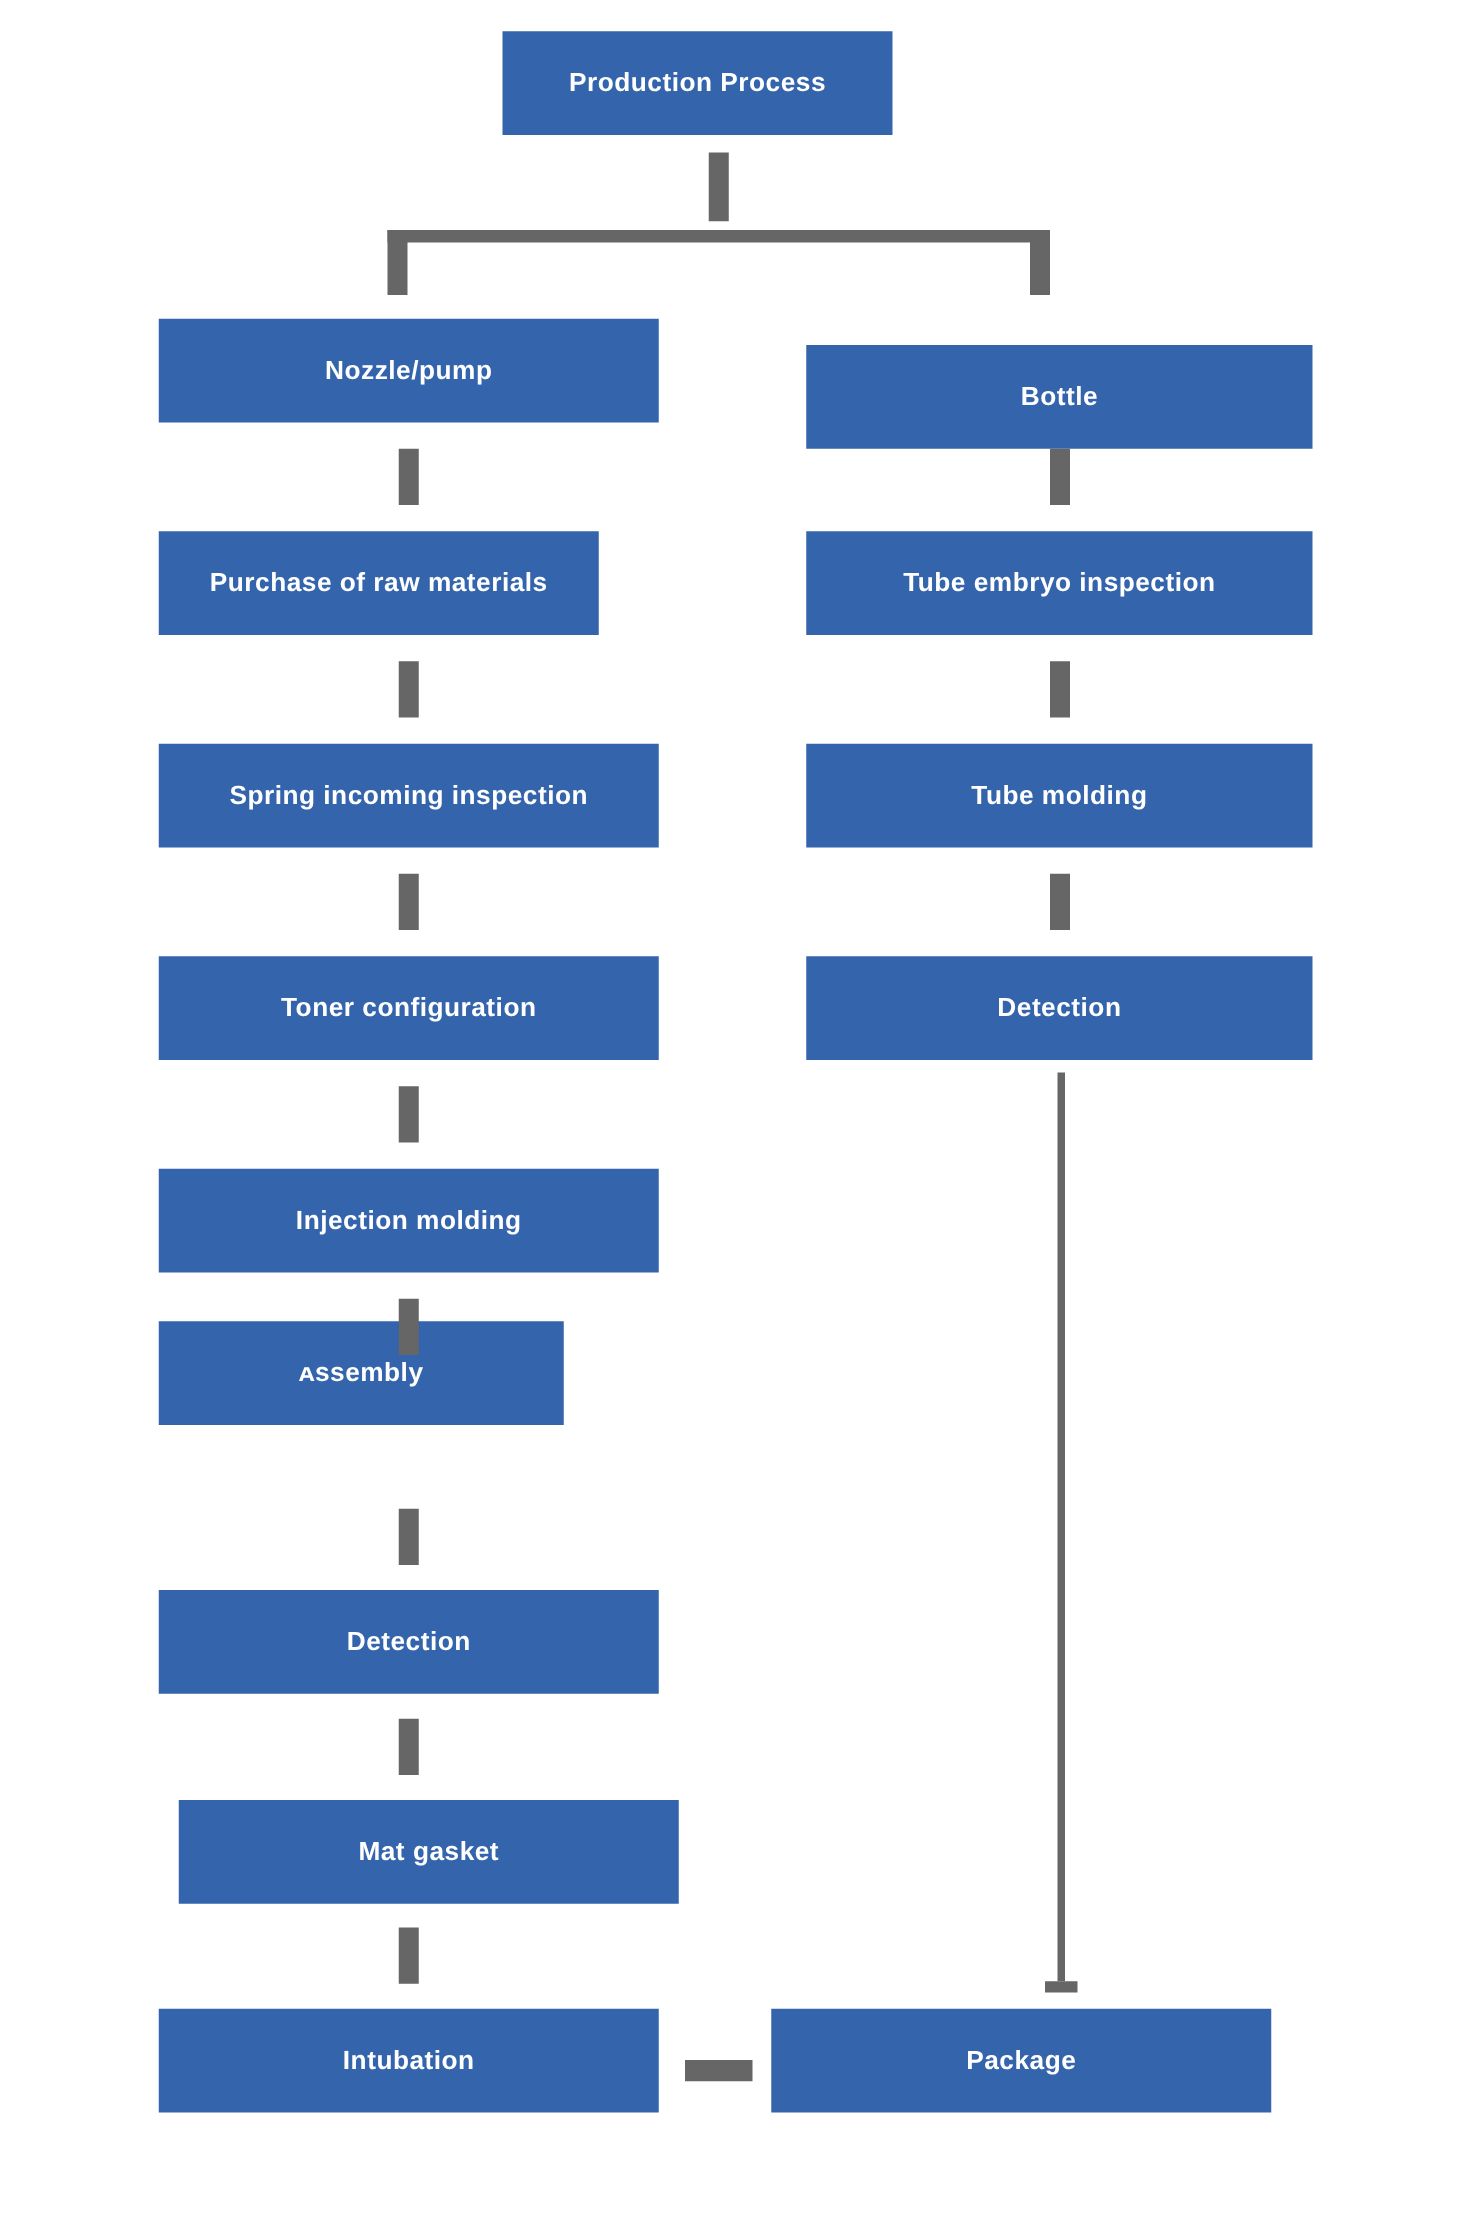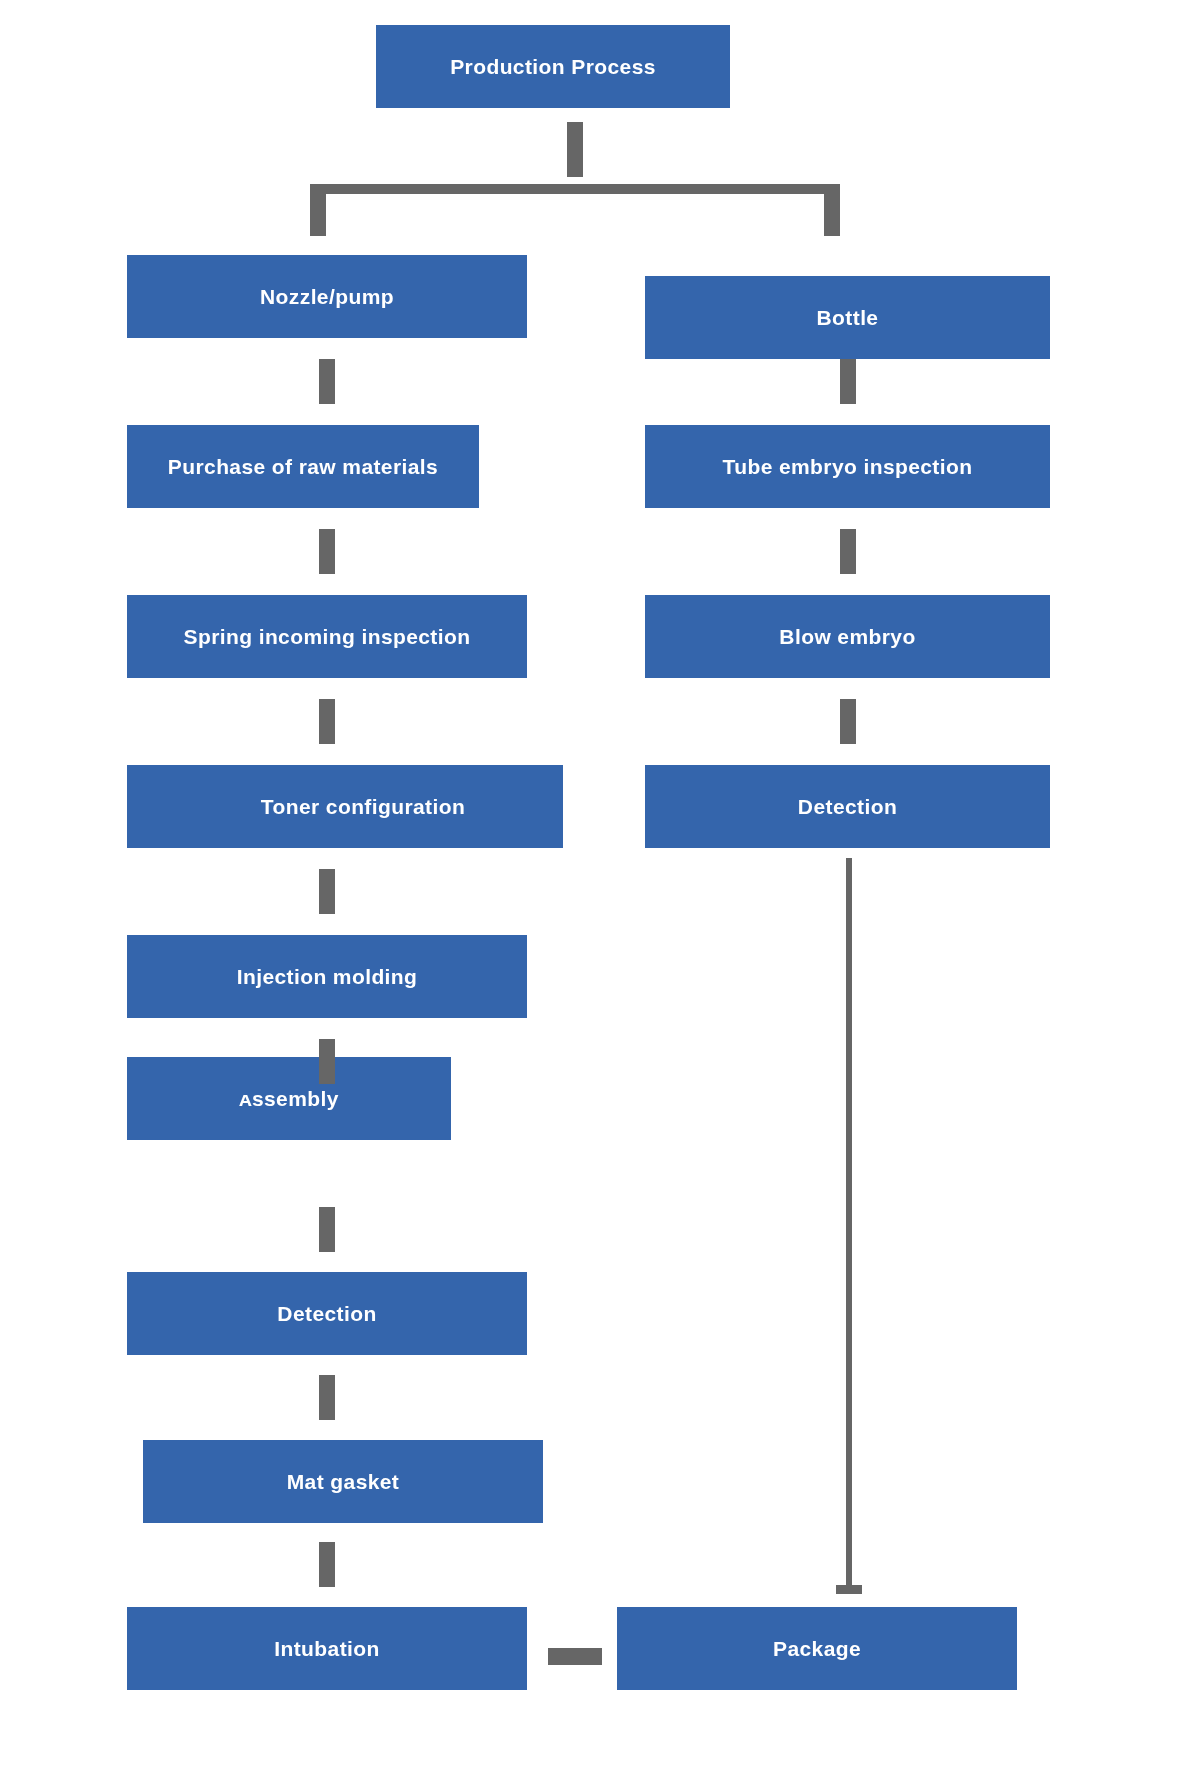--- a/index.html
+++ b/index.html
@@ -16,49 +16,49 @@
   .node{
     position:absolute;height:83px;background:var(--box);color:var(--txt);
     display:flex;align-items:center;justify-content:center;
     font-weight:bold;font-size:21px;letter-spacing:0.4px;text-align:center;
   }
   .conn{position:absolute;background:var(--conn);}
 </style>
 </head>
 <body>
 
-<div class="node" style="left:376px;top:25px;width:354px;">Production Process</div>
+<div class="node" style="left:402px;top:25px;width:312px;">Production Process</div>
 
 <div class="conn" style="left:567px;top:122px;width:16px;height:55px;"></div>
 <div class="conn" style="left:310px;top:184px;width:530px;height:10px;"></div>
 <div class="conn" style="left:310px;top:184px;width:16px;height:52px;"></div>
 <div class="conn" style="left:824px;top:184px;width:16px;height:52px;"></div>
 
 <div class="node" style="left:127px;top:255px;width:400px;">Nozzle/pump</div>
 <div class="node" style="left:127px;top:425px;width:352px;">Purchase of raw materials</div>
 <div class="node" style="left:127px;top:595px;width:400px;">Spring incoming inspection</div>
-<div class="node" style="left:127px;top:765px;width:400px;padding-left:36px;">Toner configuration</div>
+<div class="node" style="left:127px;top:765px;width:400px;">Toner configuration</div>
 <div class="node" style="left:127px;top:935px;width:400px;">Injection molding</div>
 <div class="node" style="left:127px;top:1057px;width:324px;">ᴀssembly</div>
 <div class="node" style="left:127px;top:1272px;width:400px;">Detection</div>
 <div class="node" style="left:127px;top:1440px;width:400px;margin-left:16px;">Mat gasket</div>
 <div class="node" style="left:127px;top:1607px;width:400px;">Intubation</div>
 
 <div class="conn" style="left:319px;top:359px;width:16px;height:45px;"></div>
 <div class="conn" style="left:319px;top:529px;width:16px;height:45px;"></div>
 <div class="conn" style="left:319px;top:699px;width:16px;height:45px;"></div>
 <div class="conn" style="left:319px;top:869px;width:16px;height:45px;"></div>
 <div class="conn" style="left:319px;top:1039px;width:16px;height:45px;"></div>
 <div class="conn" style="left:319px;top:1207px;width:16px;height:45px;"></div>
 <div class="conn" style="left:319px;top:1375px;width:16px;height:45px;"></div>
 <div class="conn" style="left:319px;top:1542px;width:16px;height:45px;"></div>
 
 <div class="node" style="left:645px;top:255px;width:405px;margin-top:21px;">Bottle</div>
 <div class="node" style="left:645px;top:425px;width:405px;">Tube embryo inspection</div>
-<div class="node" style="left:645px;top:595px;width:405px;">Blow embryo</div>
+<div class="node" style="left:645px;top:595px;width:405px;">Tube molding</div>
 <div class="node" style="left:645px;top:765px;width:405px;">Detection</div>
 
 <div class="conn" style="left:840px;top:359px;width:16px;height:45px;"></div>
 <div class="conn" style="left:840px;top:529px;width:16px;height:45px;"></div>
 <div class="conn" style="left:840px;top:699px;width:16px;height:45px;"></div>
 
 <div class="conn" style="left:846px;top:858px;width:6px;height:727px;"></div>
 <div class="conn" style="left:836px;top:1585px;width:26px;height:9px;"></div>
 
 <div class="conn" style="left:548px;top:1648px;width:54px;height:17px;"></div>

